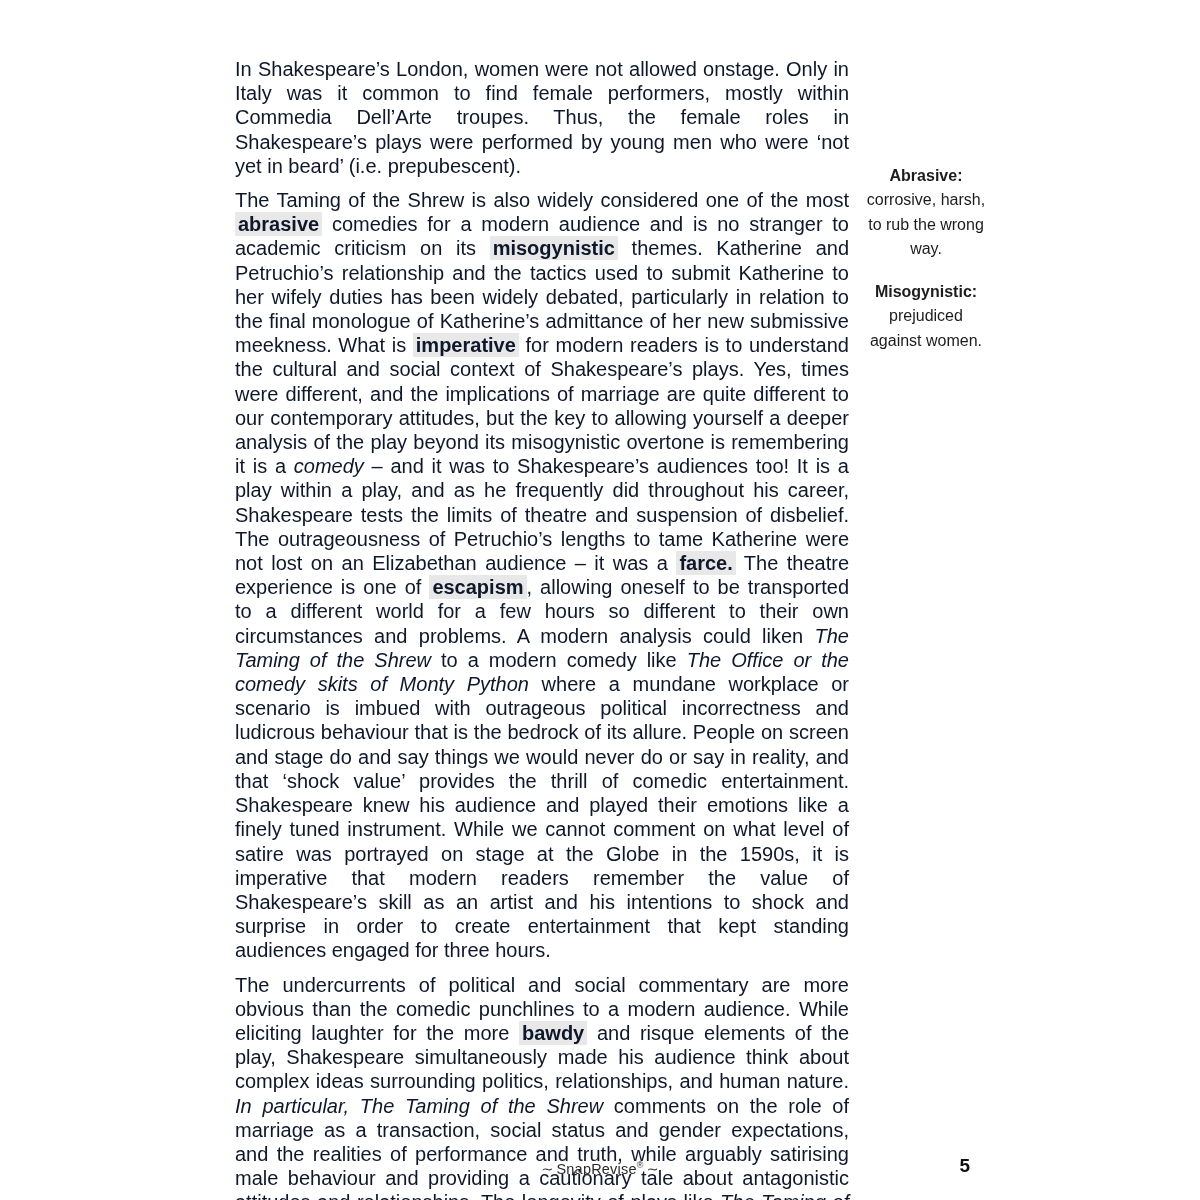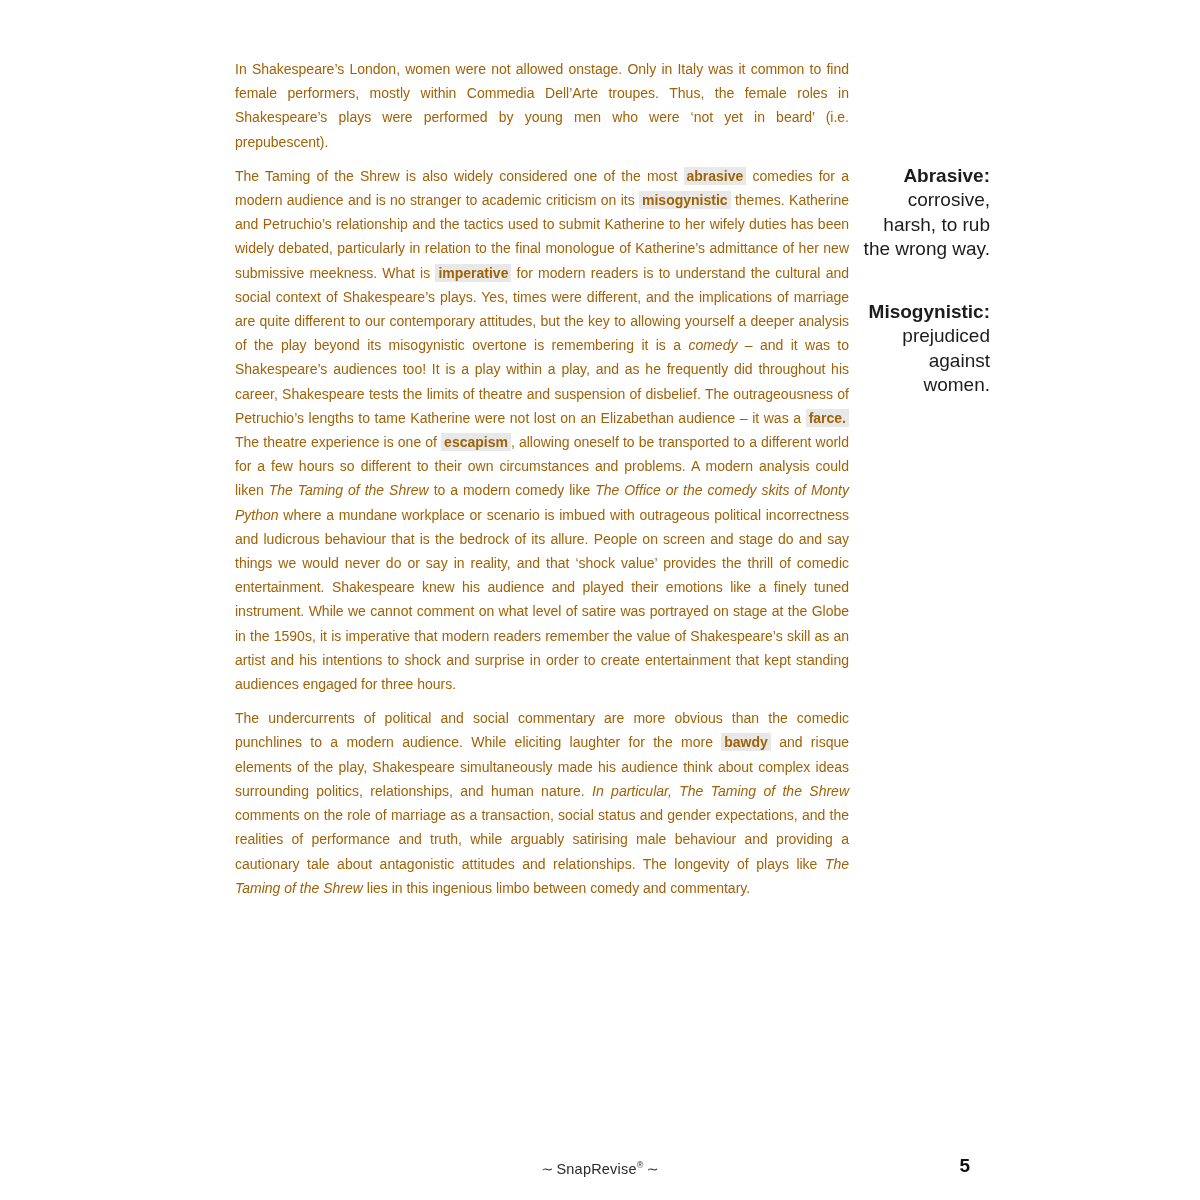--- a/index.html
+++ b/index.html
@@ -13,44 +13,44 @@
     overflow: hidden;
   }
   .body-col {
     position: absolute;
     left: 235px;
     top: 57px;
     width: 614px;
   }
   .body-col p {
     margin: 0 0 10px 0;
-    font-size: 14px;
+    font-size: 20px;
     line-height: 24.2px;
     text-align: justify;
-    color: #a16207;
+    color: #0f172a;
   }
   .hl {
     font-weight: bold;
     background: #e8e8e8;
     padding: 1px 3px;
   }
   .it { font-style: italic; margin-top: 12px; }
 
   .margin-note {
     position: absolute;
     left: 862px;
     width: 128px;
-    font-size: 19px;
+    font-size: 16px;
     line-height: 24.3px;
     color: #1c1c1c;
-    text-align: right;
+    text-align: center;
   }
   .margin-note b { font-weight: bold; }
   .mn-0 { top: 164px; }
-  .mn-1 { top: 300px; }
+  .mn-1 { top: 280px; }
   .mn-2 { top: 373px; }
   .mn-3 { top: 502px; }
   .mn-4 { top: 688px; }
   .mn-5 { top: 894px; }
 
   .footer-logo {
     position: absolute;
     left: 0;
     top: 1161px;
     width: 1200px;

